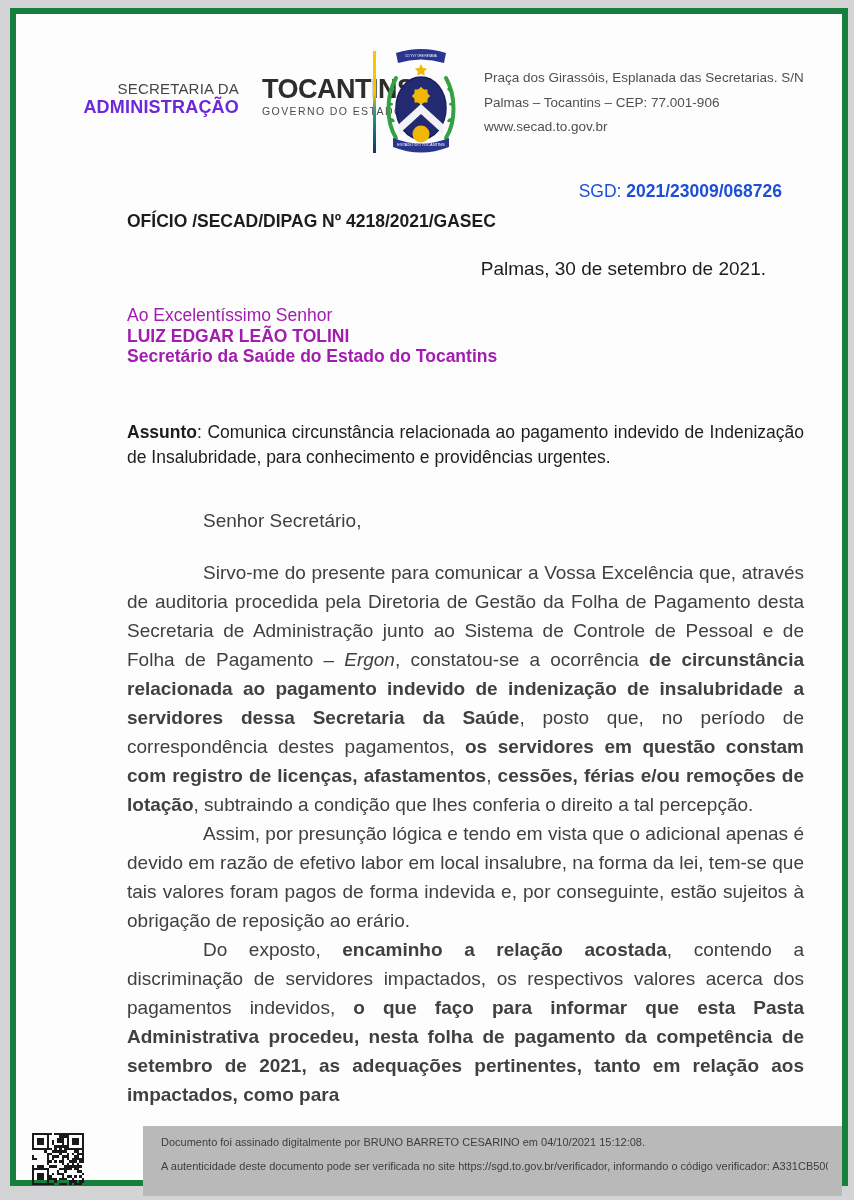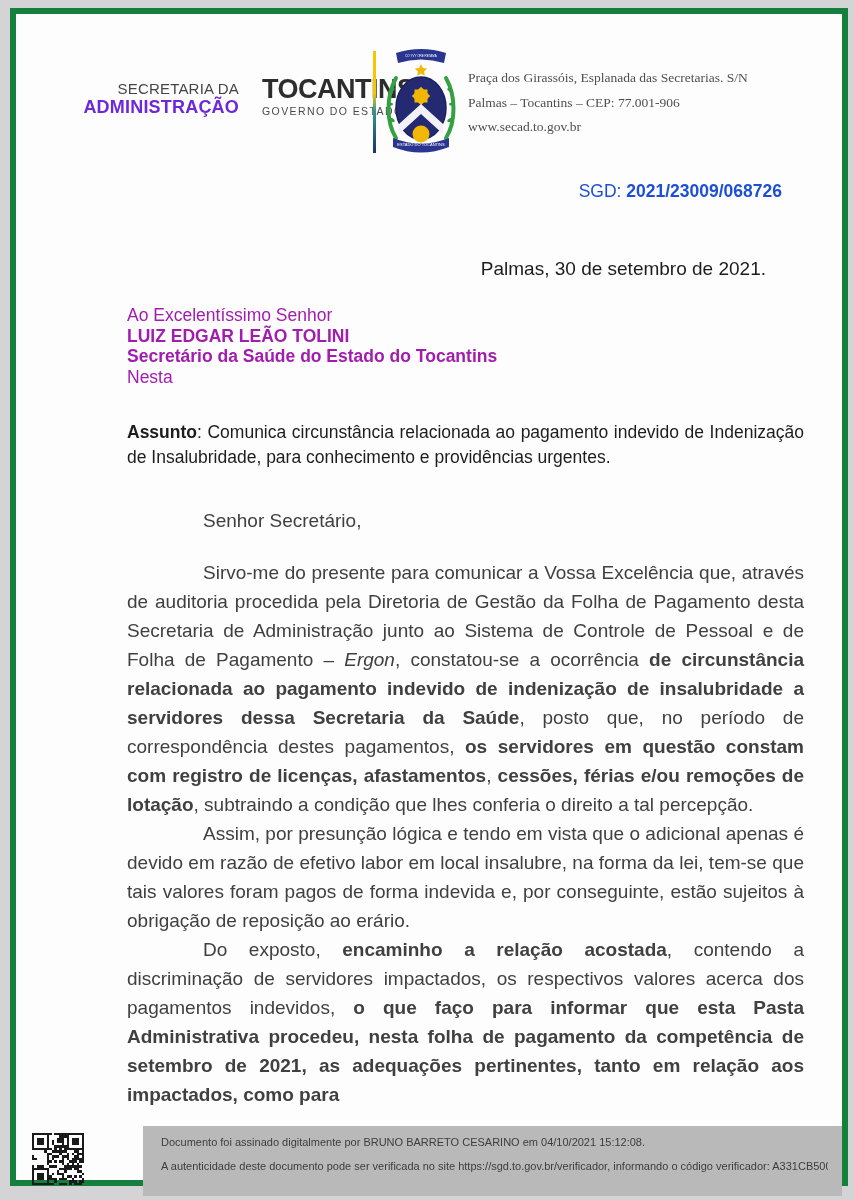--- a/index.html
+++ b/index.html
@@ -25,22 +25,22 @@
   .org .l2{font-size:18px;color:#6d28d9;font-weight:700;letter-spacing:.2px;}
   .state-logo{position:absolute;left:246px;top:62px;width:112px;}
   .state-logo .name{font-size:27px;font-weight:700;color:#2d2d2d;letter-spacing:-.5px;line-height:27px;}
   .state-logo .sub{font-size:10.5px;color:#4a4a4a;letter-spacing:1.4px;margin-top:2px;white-space:nowrap;}
   .divider{
     position:absolute;left:357px;top:37px;width:3px;height:102px;
     background:linear-gradient(to bottom,#f7c600 0%,#f7c600 42%,#2f9e8f 58%,#1d2f6e 100%);
   }
   .coat{position:absolute;left:366px;top:30px;width:78px;height:112px;}
   .contact{
-    position:absolute;left:452px;top:52px;width:360px;
-    font-size:13.5px;color:#4f4f4f;line-height:24.7px;font-family:Liberation Serif, serif;
+    position:absolute;left:468px;top:52px;width:360px;
+    font-size:13.5px;color:#4f4f4f;line-height:24.7px;
   }
   
   .sgd{position:absolute;top:167px;right:60px;font-size:17.5px;color:#1d4ed8;}
   .sgd .num{font-weight:700;}
   .oficio{position:absolute;left:111px;top:197px;font-size:17.5px;font-weight:700;color:#1d1d1d;}
   .dateline{position:absolute;top:244px;right:76px;font-size:19px;color:#1d1d1d;}
   
   .addressee{position:absolute;left:111px;top:291px;font-size:17.5px;color:#a21caf;line-height:20.5px;}
   .addressee .b{font-weight:700;}
   
@@ -114,28 +114,28 @@
   </svg>
 
   <div class="contact">
     <div>Praça dos Girassóis, Esplanada das Secretarias. S/N</div>
     <div>Palmas – Tocantins – CEP: 77.001-906</div>
     <div>www.secad.to.gov.br</div>
   </div>
 
   <div class="sgd"><span>SGD: </span><span class="num">2021/23009/068726</span></div>
 
+  <div class="oficio">OFÍCIO /SECAD/DIPAG Nº 4218/2021/GASEC</div>
 
   <div class="dateline">Palmas, 30 de setembro de 2021.</div>
 
   <div class="addressee">
     <div>Ao Excelentíssimo Senhor</div>
     <div class="b">LUIZ EDGAR LEÃO TOLINI</div>
     <div class="b">Secretário da Saúde do Estado do Tocantins</div>
-    <div>Nesta</div>
   </div>
 
   <div class="subject"><span class="lbl">Assunto</span><span>: Comunica circunstância relacionada ao pagamento indevido de Indenização de Insalubridade, para conhecimento e providências urgentes.</span></div>
 
   <div class="letter-body">
     <p class="salutation">Senhor Secretário,</p>
     <p><span>Sirvo-me do presente para comunicar a Vossa Excelência que, através de auditoria procedida pela Diretoria de Gestão da Folha de Pagamento desta Secretaria de Administração junto ao Sistema de Controle de Pessoal e de Folha de Pagamento – </span><span style="font-style: italic;">Ergon</span><span>, constatou-se a ocorrência </span><span style="font-weight: 700;">de circunstância relacionada ao pagamento indevido de indenização de insalubridade a servidores dessa Secretaria da Saúde</span><span>, posto que, no período de correspondência destes pagamentos, </span><span style="font-weight: 700;">os servidores em questão constam com registro de licenças, afastamentos</span><span>, </span><span style="font-weight: 700;">cessões, férias e/ou remoções de lotação</span><span>, subtraindo a condição que lhes conferia o direito a tal percepção.</span></p>
     <p><span>Assim, por presunção lógica e tendo em vista que o adicional apenas é devido em razão de efetivo labor em local insalubre, na forma da lei, tem-se que tais valores foram pagos de forma indevida e, por conseguinte, estão sujeitos à obrigação de reposição ao erário.</span></p>
     <p><span>Do exposto, </span><span style="font-weight: 700;">encaminho a relação acostada</span><span>, contendo a discriminação de servidores impactados, os respectivos valores acerca dos pagamentos indevidos, </span><span style="font-weight: 700;">o que faço para informar que esta Pasta Administrativa procedeu, nesta folha de pagamento da competência de setembro de 2021, as adequações pertinentes, tanto em relação aos impactados, como para</span></p>
   </div>

